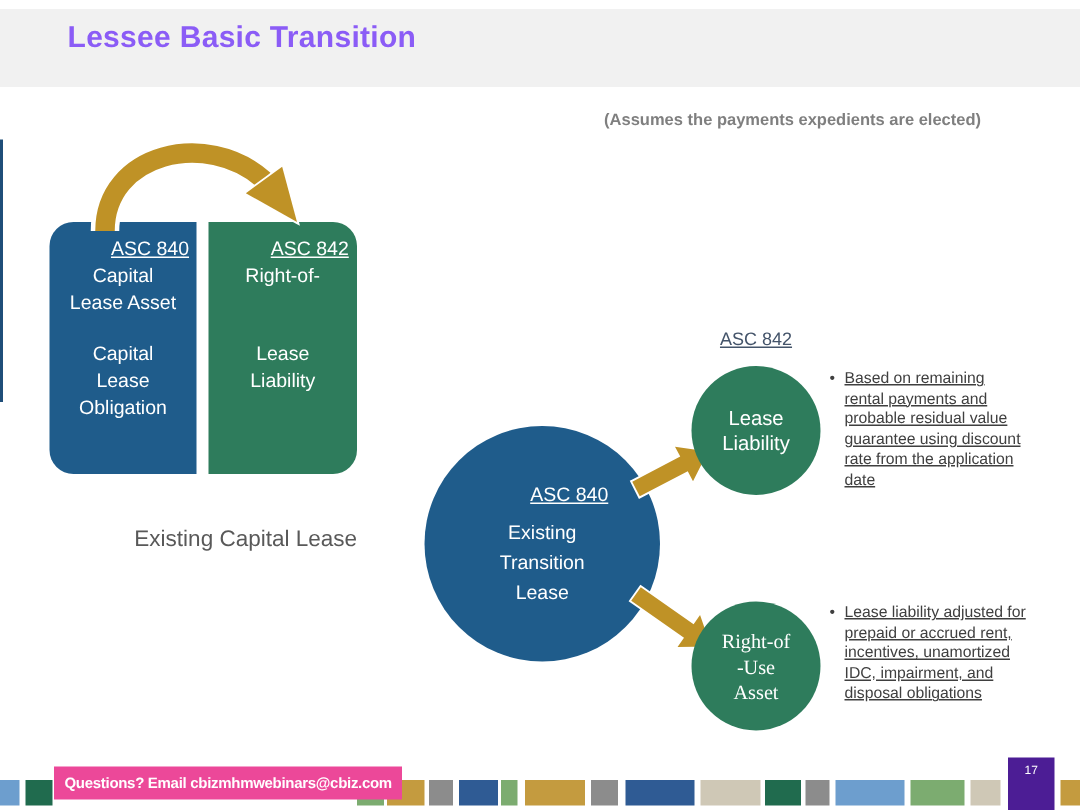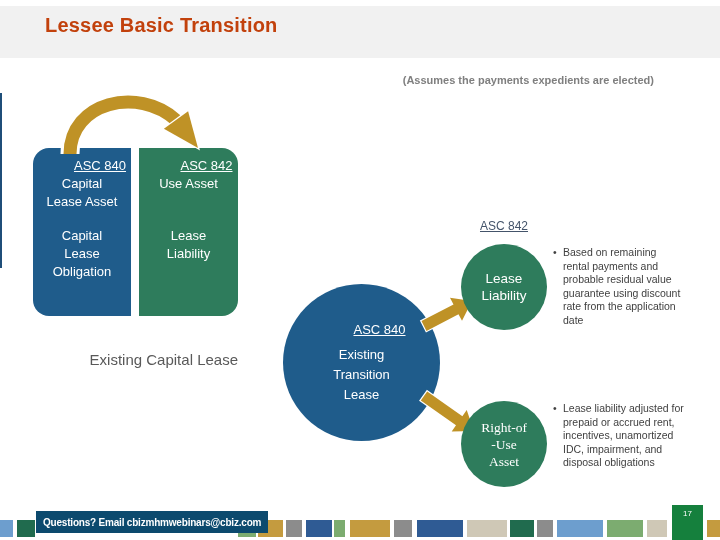--- a/index.html
+++ b/index.html
@@ -1,21 +1,21 @@
 <!DOCTYPE html>
 <html><head>
 <meta charset="utf-8">
 <style>
   * { margin:0; padding:0; box-sizing:border-box; }
   html,body { width:720px; height:540px; }
   body { font-family:"Liberation Sans", sans-serif; background:#fff; overflow:hidden; }
   .slide { position:relative; width:720px; height:540px; background:#ffffff; overflow:hidden; }
 
   .header-band { position:absolute; left:0; top:6px; width:720px; height:52px; background:#f1f1f1; }
-  .title { position:absolute; left:45px; top:14px; font-size:20px; font-weight:bold; color:#c2410c; letter-spacing:0.2px; }
+  .title { position:absolute; left:45px; top:14px; font-size:20px; font-weight:bold; color:#8b5cf6; letter-spacing:0.2px; }
   .subtitle { position:absolute; right:66px; top:74px; font-size:11px; font-weight:bold; color:#7f7f7f; }
 
   .left-accent { position:absolute; left:0; top:93px; width:2px; height:175px; background:#1f4e79; }
 
   .box { position:absolute; top:148px; height:168px; color:#fff; text-align:center; font-size:13px; line-height:18px; }
   .box-blue { left:33px; width:98px; background:#1f5c8b; border-radius:16px 0 0 16px; }
   .box-green { left:139px; width:99px; background:#2e7c5c; border-radius:0 16px 16px 0; }
   .grp1 { position:absolute; top:9px; left:0; width:100%; }
   .grp2 { position:absolute; top:79px; left:0; width:100%; }
   .u { text-decoration:underline;padding-left:36px; }
@@ -24,35 +24,35 @@
 
   .circle { position:absolute; border-radius:50%; color:#fff; display:flex; flex-direction:column; align-items:center; justify-content:center; text-align:center; }
   .big-circle { left:283px; top:284px; width:157px; height:157px; background:#1f5c8b; font-size:13px; line-height:20px; }
   .big-circle .u { margin-bottom:5px; }
   .small-circle { width:86px; height:86px; background:#2e7c5c; font-size:13.5px; line-height:17px; }
   .circle-liability { left:461px; top:244px; }
   .circle-rou { left:461px; top:401px;font-family:Liberation Serif, serif; }
 
   .asc842-label { position:absolute; left:462px; top:219px; width:84px; text-align:center; font-size:12px; color:#44546a; text-decoration:underline; }
 
-  .bullet { position:absolute; font-size:10.5px; line-height:13.6px; color:#3f3f3f; width:132px; }
+  .bullet { position:absolute; font-size:10.5px; line-height:13.6px; color:#3f3f3f; width:132px;text-decoration:underline; }
   .bullet-1 { left:553px; top:246px; }
   .bullet-2 { left:553px; top:402px; }
   .bullet .btxt { display:block; padding-left:10px; }
   .bullet .btxt::before { content:"\2022"; float:left; margin-left:-10px; }
 
   .curved-arrow { position:absolute; left:28px; top:84px; }
   .arrow-up { position:absolute; left:416px; top:292px; }
   .arrow-down { position:absolute; left:416px; top:388px; }
 
-  .footer-bar { position:absolute; left:36px; top:511px; height:22px; min-width:200px; background:#0c4a6e; display:flex; align-items:center; padding:0 7px; }
+  .footer-bar { position:absolute; left:36px; top:511px; height:22px; min-width:200px; background:#ec4899; display:flex; align-items:center; padding:0 7px; }
   .footer-text { color:#ffffff; font-size:10px; font-weight:bold; letter-spacing:-0.2px; white-space:nowrap; }
   .strip { position:absolute; left:0; top:520px; width:720px; height:17px; }
   .chip { position:absolute; top:0; height:17px; }
-  .page-box { position:absolute; left:672px; top:505px; width:31px; height:35px; background:#15803d; text-align:center; }
+  .page-box { position:absolute; left:672px; top:505px; width:31px; height:35px; background:#4c1d95; text-align:center; }
   .page-num { color:#ffffff; font-size:8px; padding-top:4px; }
 </style>
 </head>
 <body>
 
 <div class="slide">
 
   <div class="header-band"></div>
   <h1 class="title">Lessee Basic Transition</h1>
   <div class="subtitle">(Assumes the payments expedients are elected)</div>
@@ -68,21 +68,21 @@
     <div class="grp2">
       <div>Capital</div>
       <div>Lease</div>
       <div>Obligation</div>
     </div>
   </div>
 
   <div class="box box-green">
     <div class="grp1">
       <div class="u">ASC 842</div>
-      <div>Use Asset</div>
+      <div>Right-of-</div>
     </div>
     <div class="grp2">
       <div>Lease</div>
       <div>Liability</div>
     </div>
   </div>
 
   <svg class="curved-arrow" width="185" height="82" viewBox="0 0 185 82">
     <path d="M 42 70 C 42 18, 110 2, 148 36" fill="none" stroke="#ffffff" stroke-width="19"></path>
     <path d="M 42 70 C 42 18, 110 2, 148 36" fill="none" stroke="#bf9226" stroke-width="13"></path>

